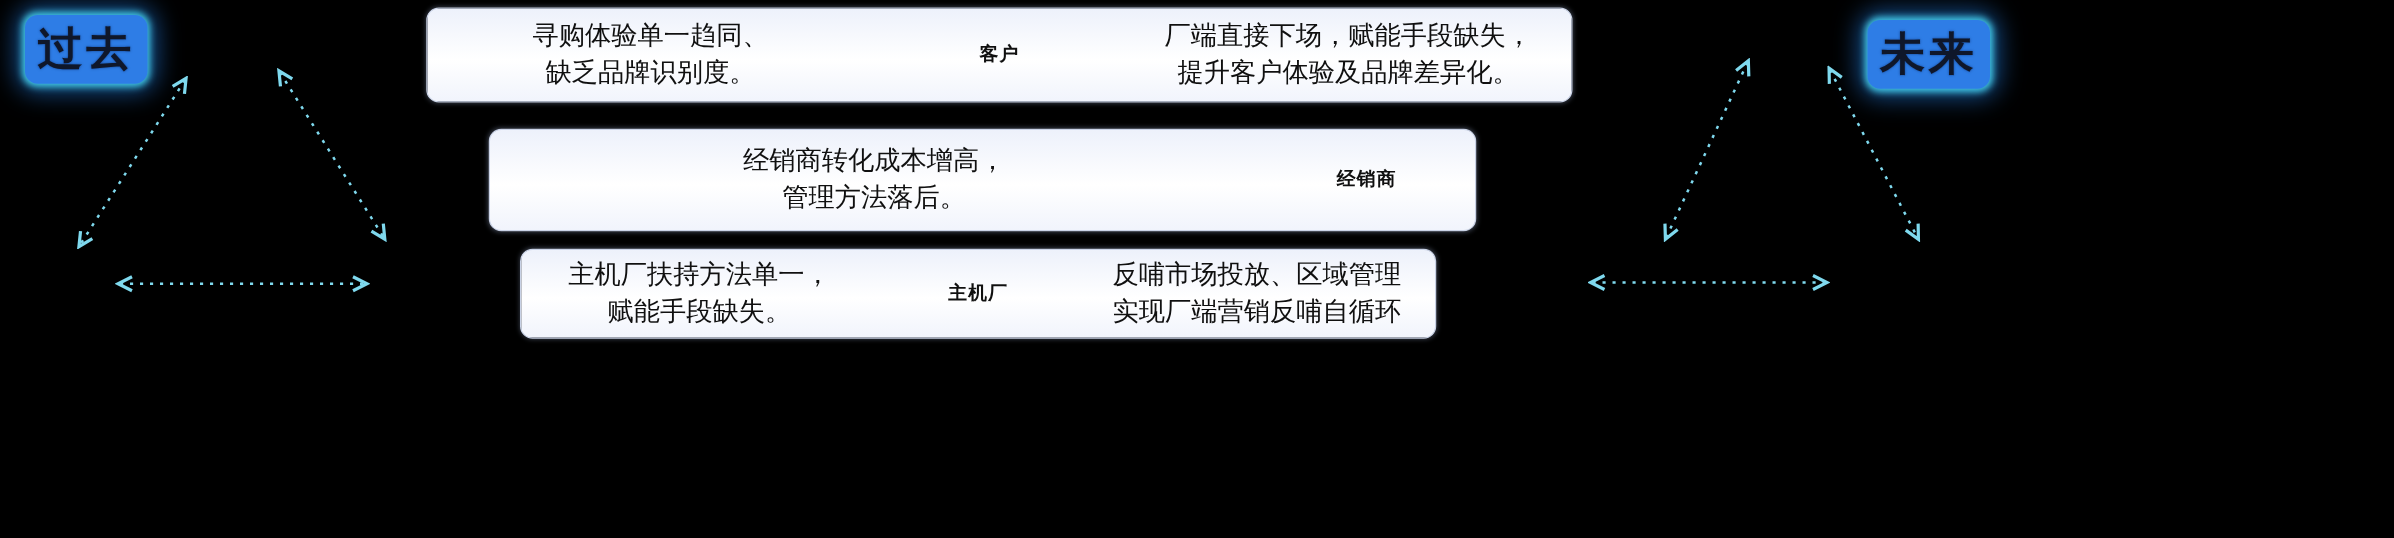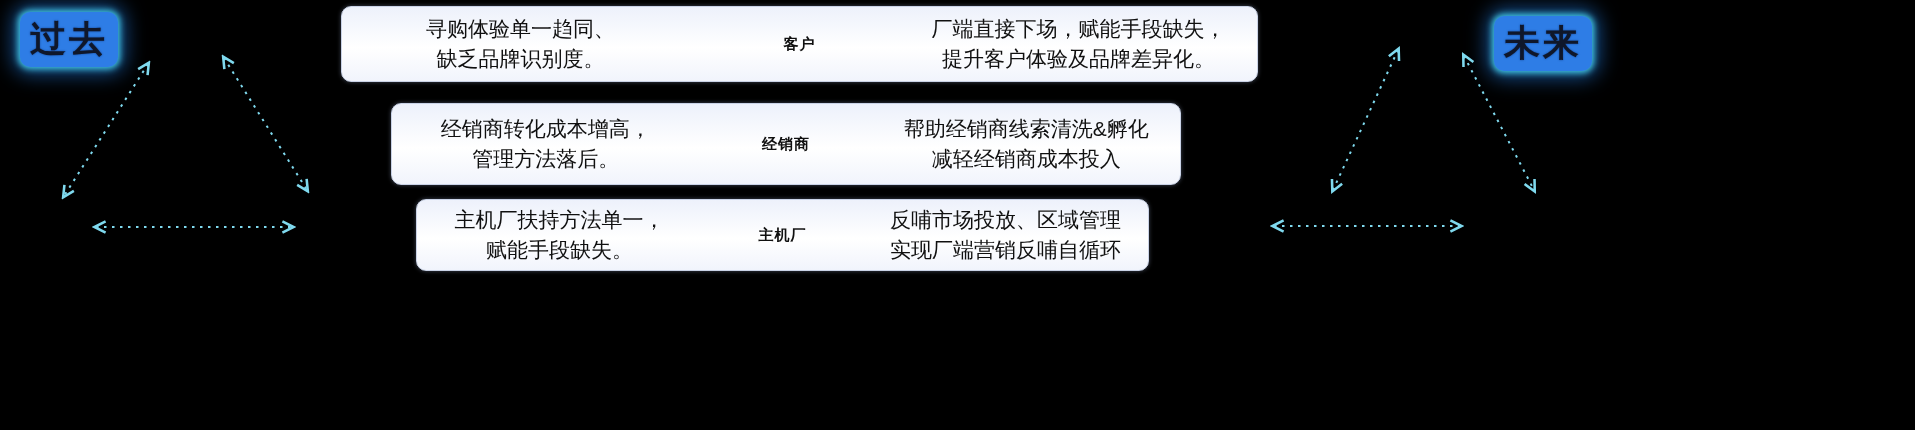--- a/index.html
+++ b/index.html
@@ -107,22 +107,20 @@
 缺乏品牌识别度。</div>
     <div class="cell center">客户</div>
     <div class="cell right">厂端直接下场，赋能手段缺失，
 提升客户体验及品牌差异化。</div>
   </div>
 
   <div class="row row-dealer">
     <div class="cell left">经销商转化成本增高，
 管理方法落后。</div>
     <div class="cell center">经销商</div>
-    <div class="cell right">帮助经销商线索清洗&amp;孵化
-减轻经销商成本投入</div>
   </div>
 
   <div class="row row-oem">
     <div class="cell left">主机厂扶持方法单一，
 赋能手段缺失。</div>
     <div class="cell center">主机厂</div>
     <div class="cell right">反哺市场投放、区域管理
 实现厂端营销反哺自循环</div>
   </div>
 

